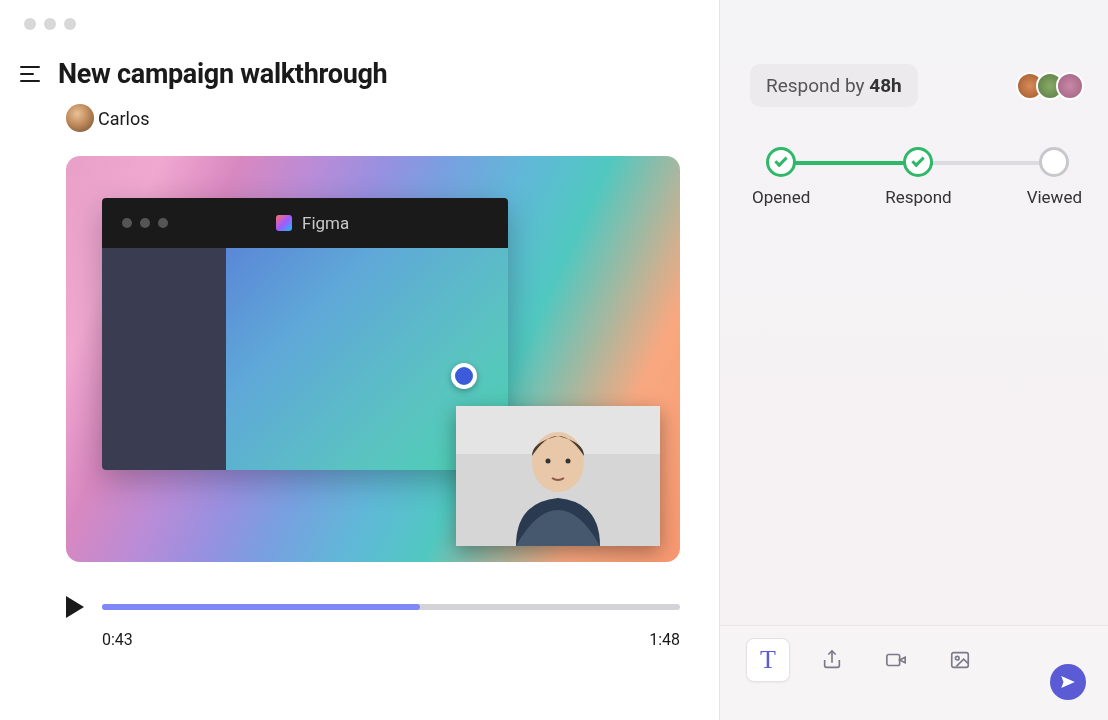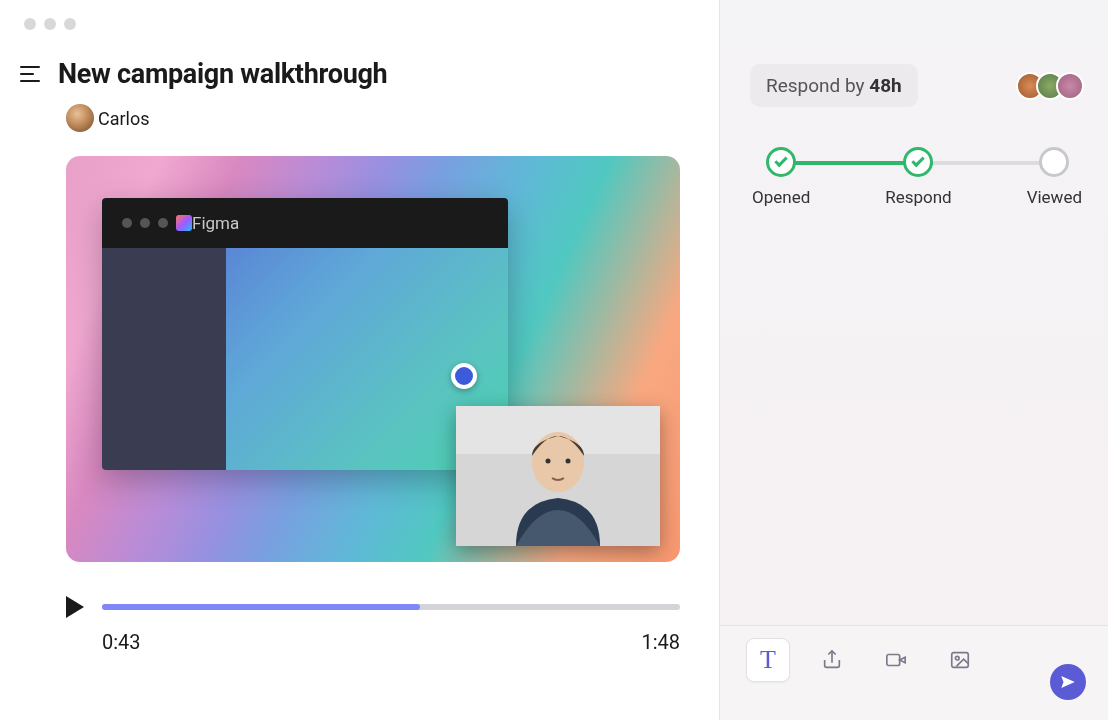--- a/index.html
+++ b/index.html
@@ -78,21 +78,21 @@
     box-shadow: 0 10px 30px rgba(0,0,0,0.25);
   }
   .figma-titlebar {
     height: 50px;
     background: #1a1a1a;
     display:flex; align-items:center;
     padding: 0 20px;
     gap: 8px;
   }
   .figma-dot { width:10px;height:10px;border-radius:50%; background:#555; }
-  .figma-title-wrap { display:flex; align-items:center; }
+  .figma-title-wrap { display:flex; align-items:center; gap:10px; margin-left: 100px;}
   .figma-logo {
     width:16px;height:16px; border-radius:3px;
     background: linear-gradient(135deg,#ff7262 0%, #a259ff 50%, #1abcfe 100%);
   }
   .figma-title { color:#c8c8c8; font-size:17px; }
   .figma-body { display:flex; height:222px; }
   .figma-side { width:124px; background:#3a3d52; }
   .figma-canvas { flex:1; background: linear-gradient(135deg,#5a87d6 0%, #5fa8d8 30%, #5ac4c0 70%, #48d0b0 100%); position:relative;}
   .cursor-dot {
     position:absolute; left: 225px; top: 115px;
@@ -127,21 +127,21 @@
   }
   .progress {
     flex:1; height:6px; background:#d4d4d8; border-radius:3px; position:relative;
   }
   .progress-fill { position:absolute; left:0; top:0; bottom:0; width:55%; background:#8088f8; border-radius:3px;}
   .time-row {
     margin-left:46px; width:614px;
     display:flex; justify-content:space-between;
     margin-top: 12px;
     padding-left: 36px;
-    font-size:20px; color:#1a1a1a;
+    font-size:16px; color:#1a1a1a;
   }
 
   
   .right-panel {
     flex:1;
     background: linear-gradient(180deg, #f4f3f5 0%, #f6f1f3 100%);
     padding: 64px 24px 0 30px;
     display:flex; flex-direction:column;
     position:relative;
   }

